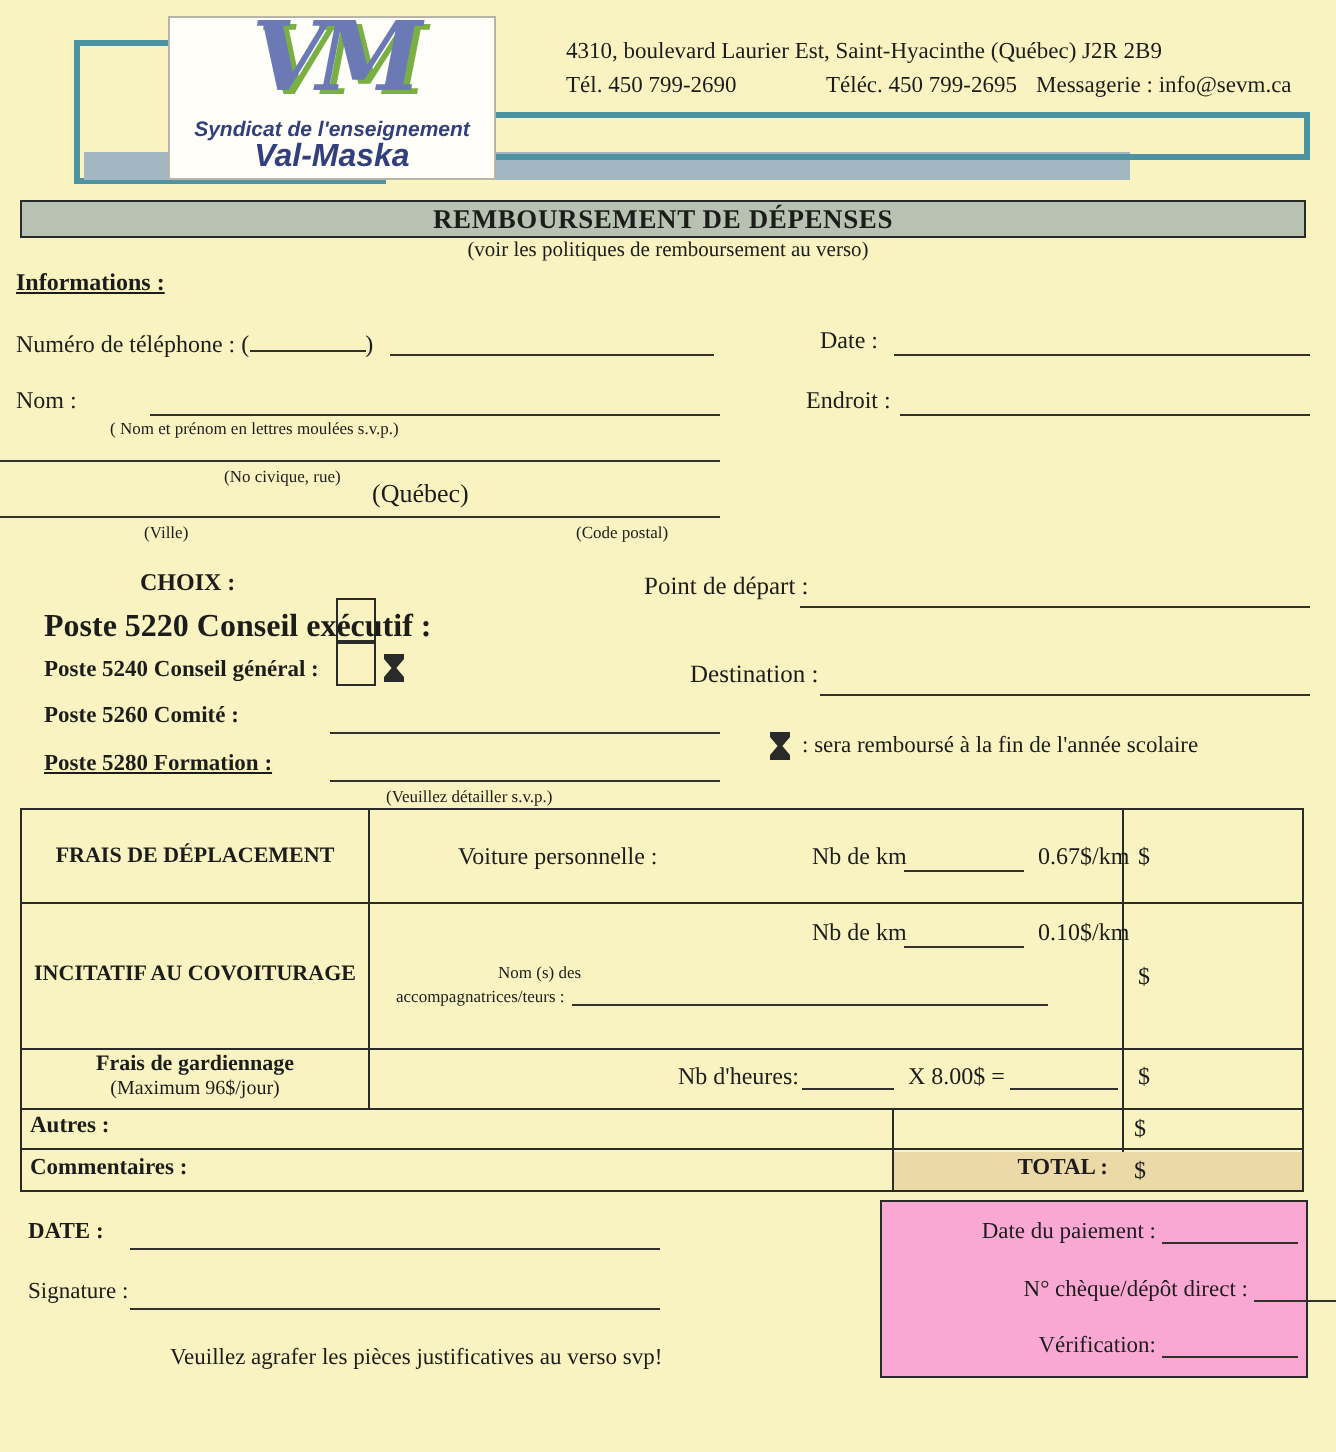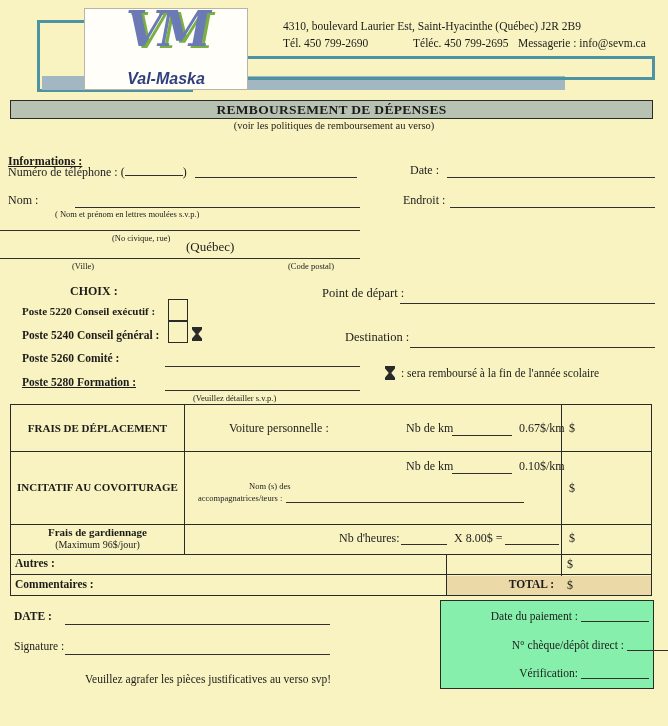--- a/index.html
+++ b/index.html
@@ -38,48 +38,49 @@
   .heading{font-size:12px;font-weight:bold;text-decoration:underline;}
   
   .cbx{width:18px;height:21px;border:1.6px solid #2a2a28;background:transparent;}
   
   .tbl{left:10px;top:404px;width:640px;height:190px;border:1.6px solid #2a2a28;}
   .hline{position:absolute;left:0;width:100%;border-top:1.5px solid #2a2a28;}
   .vline{position:absolute;border-left:1.5px solid #2a2a28;}
   .cell-label{font-weight:bold;font-size:11px;text-align:center;}
   .tan{background:#ecd9a8;}
   
-  .paybox{left:440px;top:600px;width:212px;height:87px;background:#86efac;border:1.5px solid #2a2a28;}
+  .paybox{left:440px;top:600px;width:212px;height:87px;background:#f9a8d4;border:1.5px solid #2a2a28;}
   .payrow{position:absolute;left:0;width:208px;display:flex;align-items:flex-end;justify-content:flex-end;}
   .paylabel{font-size:11.5px;white-space:nowrap;}
   .payline{width:68px;height:12px;border-bottom:1.4px solid #33312e;margin-left:3px;}
 </style>
 </head>
 <body>
 
 <div class="page">
 
   <div class="abs frame-a"></div>
   <div class="abs band-c"></div>
   <div class="abs rect-b"></div>
 
   <div class="abs logo-box">
     <div class="abs vm">VM</div>
+    <div class="abs org1">Syndicat de l'enseignement</div>
     <div class="abs org2">Val-Maska</div>
   </div>
 
   <div class="abs addr" style="left:283px;top:20px;">4310, boulevard Laurier Est, Saint-Hyacinthe (Québec)  J2R 2B9</div>
   <div class="abs addr" style="left:283px;top:37px;">Tél. 450 799-2690</div>
   <div class="abs addr" style="left:413px;top:37px;">Téléc. 450 799-2695</div>
   <div class="abs addr" style="left:518px;top:37px;">Messagerie : info@sevm.ca</div>
 
   <div class="abs subtitle">(voir les politiques de remboursement au verso)</div>
   <div class="abs banner">REMBOURSEMENT DE DÉPENSES</div>
 
-  <div class="abs heading" style="left:8px;top:134px;margin-top:20px;">Informations :</div>
+  <div class="abs heading" style="left:8px;top:134px;">Informations :</div>
 
   <div class="abs txt" style="left:8px;top:163px;">
     <span>Numéro de téléphone : (</span><span class="line" style="display:inline-block;width:58px;height:12px;"></span><span>)</span>
   </div>
   <div class="abs line" style="left:195px;top:163px;width:162px;height:14px;"></div>
   <div class="abs txt" style="left:410px;top:163px;">Date :</div>
   <div class="abs line" style="left:447px;top:163px;width:208px;height:14px;"></div>
 
   <div class="abs txt" style="left:8px;top:193px;">Nom :</div>
   <div class="abs line" style="left:75px;top:193px;width:285px;height:14px;"></div>
@@ -98,21 +99,21 @@
   <div class="abs bold" style="left:70px;top:284px;font-size:12px;">CHOIX :</div>
   <div class="abs" style="left:322px;top:286px;font-size:12.5px;">Point de départ :</div>
   <div class="abs line" style="left:400px;top:289px;width:255px;height:14px;"></div>
 
   <div class="abs cbx" style="left:168px;top:299px;"></div>
   <div class="abs cbx" style="left:168px;top:320px;"></div>
   <svg class="abs" style="left:192px;top:327px;" width="10" height="14" viewBox="0 0 10 14">
       <path d="M0 0 H10 V2.5 L6.2 7 L10 11.5 V14 H0 V11.5 L3.8 7 L0 2.5 Z" fill="#2a2a28"></path>
     </svg>
 
-  <div class="abs bold" style="left:22px;top:305px;font-size:11px;">Poste 5220 Conseil exécutif :</div>
+  <div class="abs bold" style="left:22px;top:305px;font-size:16px;">Poste 5220 Conseil exécutif :</div>
   <div class="abs bold" style="left:22px;top:329px;font-size:11.5px;">Poste 5240 Conseil général :</div>
 
   <div class="abs" style="left:345px;top:330px;font-size:12.5px;">Destination :</div>
   <div class="abs line" style="left:410px;top:333px;width:245px;height:14px;"></div>
 
   <div class="abs bold" style="left:22px;top:352px;font-size:11.5px;">Poste 5260 Comité :</div>
   <div class="abs line" style="left:165px;top:352px;width:195px;height:14px;"></div>
 
   <div class="abs bold" style="left:22px;top:376px;font-size:11.5px;text-decoration:underline;">Poste 5280 Formation :</div>
   <div class="abs line" style="left:165px;top:376px;width:195px;height:14px;"></div>

